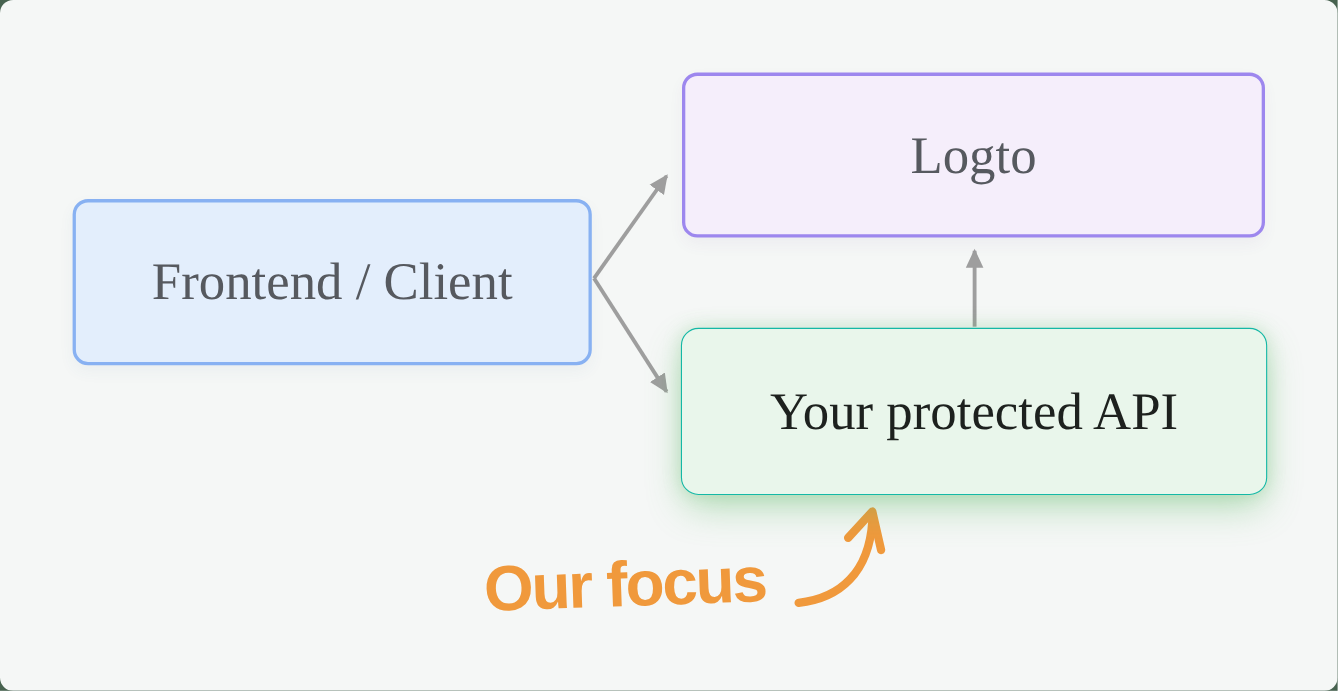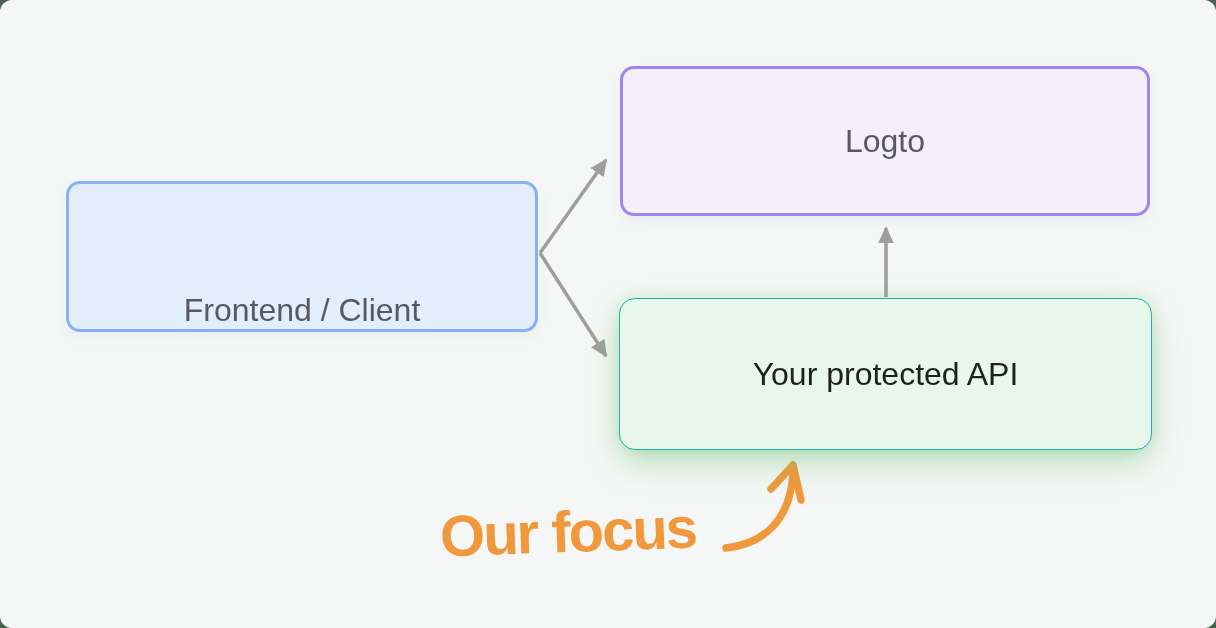--- a/index.html
+++ b/index.html
@@ -12,32 +12,32 @@
   .stage { position: relative; width: 1216px; height: 628px; }
   .canvas {
     position: absolute; inset: 0;
     background: #f5f7f6;
     border-radius: 12px;
     overflow: hidden;
   }
   .node {
     position: absolute;
     display: flex; align-items: center; justify-content: center;
-    font-size: 32px;
+    font-size: 48px;
     box-sizing: border-box;
     white-space: nowrap;
+    font-family: Liberation Serif, serif;
   }
   .node-frontend {
     left: 66px; top: 181px; width: 472px; height: 151px;
     background: #e3eefc;
     border: 3px solid #88b1f2;
     border-radius: 14px;
     color: #56595f;
     box-shadow: 0 6px 14px rgba(60,90,140,0.05);
-    align-items: flex-end;
   }
   .node-logto {
     left: 620px; top: 66px; width: 530px; height: 150px;
     background: #f5eefb;
     border: 3px solid #9d87ee;
     border-radius: 14px;
     color: #56595f;
     box-shadow: 0 6px 14px rgba(90,60,140,0.05);
   }
   .node-api {

